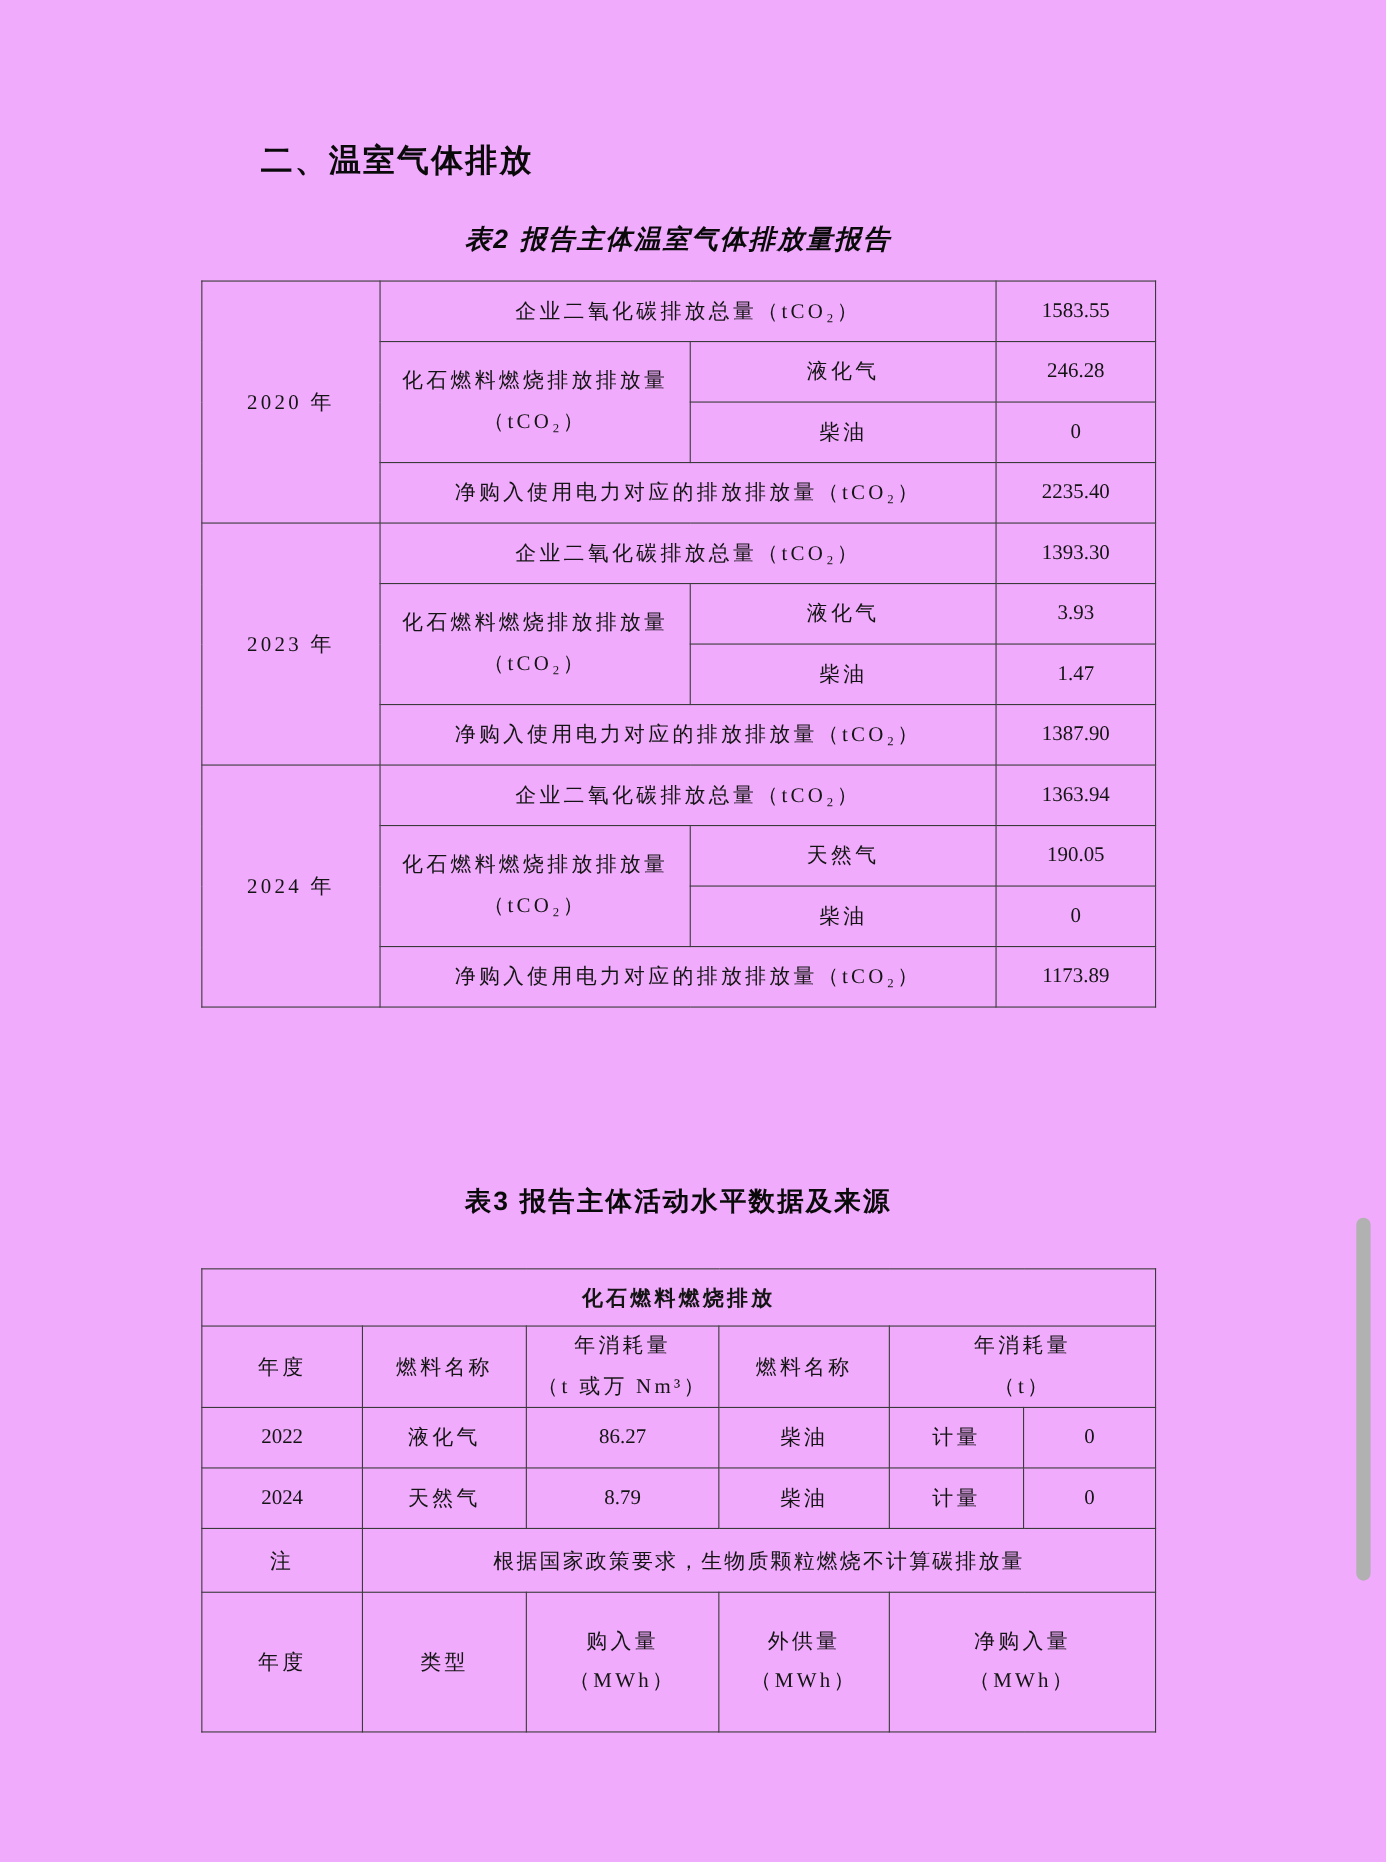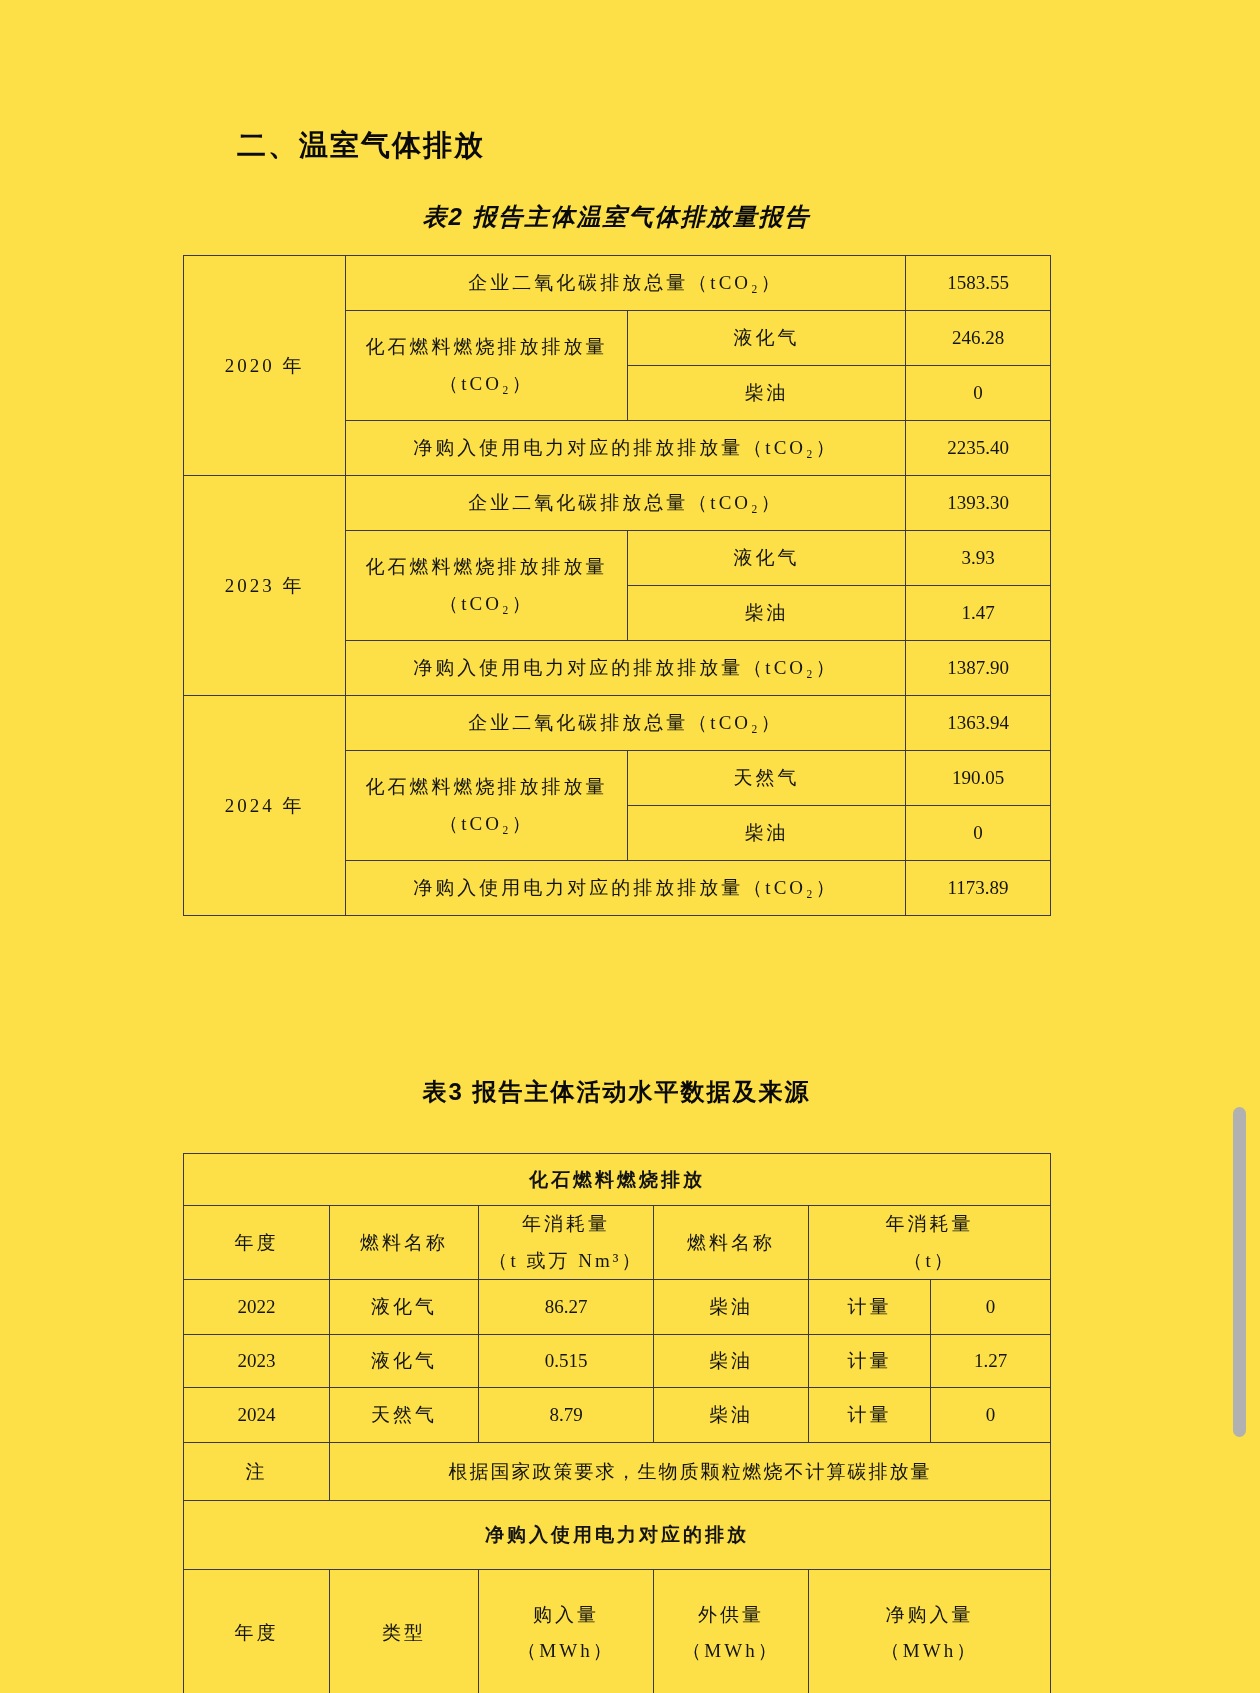--- a/index.html
+++ b/index.html
@@ -1,16 +1,16 @@
 <!DOCTYPE html>
 <html><head>
 <meta charset="utf-8">
 <style>
   html,body{margin:0;padding:0;background:#ffffff;}
-  #page{position:relative;width:1260px;height:1693px;background:#fde047;overflow:hidden;
+  #page{position:relative;width:1260px;height:1693px;background:#f0abfc;overflow:hidden;
         font-family:"Liberation Serif","DejaVu Serif",serif;color:#111;}
   .heading{position:absolute;left:237px;font-family:"Liberation Sans","DejaVu Sans",sans-serif;
            font-weight:bold;font-size:29px;letter-spacing:2px;color:#0a0a0a;}
   .tbl-title{position:absolute;left:183px;width:867px;text-align:center;
              font-family:"Liberation Sans","DejaVu Sans",sans-serif;
              font-weight:bold;font-size:24px;letter-spacing:2px;color:#0a0a0a;}
   table.doc{position:absolute;left:183px;border-collapse:collapse;table-layout:fixed;width:867px;}
   table.doc td{border:1.5px solid #3a3a3a;text-align:center;vertical-align:middle;
                font-size:19px;color:#141414;padding:0 4px;overflow:hidden;}
   td.cjk{letter-spacing:3px;}
@@ -126,42 +126,31 @@
 （t）</td>
       </tr>
       <tr style="height:55px;">
         <td>2022</td>
         <td class="cjk">液化气</td>
         <td>86.27</td>
         <td class="cjk">柴油</td>
         <td class="cjk">计量</td>
         <td>0</td>
       </tr>
-      <tr style="height:53px;">
-        <td>2023</td>
-        <td class="cjk">液化气</td>
-        <td>0.515</td>
-        <td class="cjk">柴油</td>
-        <td class="cjk">计量</td>
-        <td>1.27</td>
-      </tr>
       <tr style="height:55px;">
         <td>2024</td>
         <td class="cjk">天然气</td>
         <td>8.79</td>
         <td class="cjk">柴油</td>
         <td class="cjk">计量</td>
         <td>0</td>
       </tr>
       <tr style="height:58px;">
         <td class="cjk">注</td>
         <td colspan="5" class="note">根据国家政策要求，生物质颗粒燃烧不计算碳排放量</td>
-      </tr>
-      <tr style="height:69px;">
-        <td colspan="6" class="bold">净购入使用电力对应的排放</td>
       </tr>
       <tr style="height:127px;">
         <td class="cjk">年度</td>
         <td class="cjk">类型</td>
         <td class="cjk pre">购入量
 （MWh）</td>
         <td class="cjk pre">外供量
 （MWh）</td>
         <td colspan="2" class="cjk pre">净购入量
 （MWh）</td>

